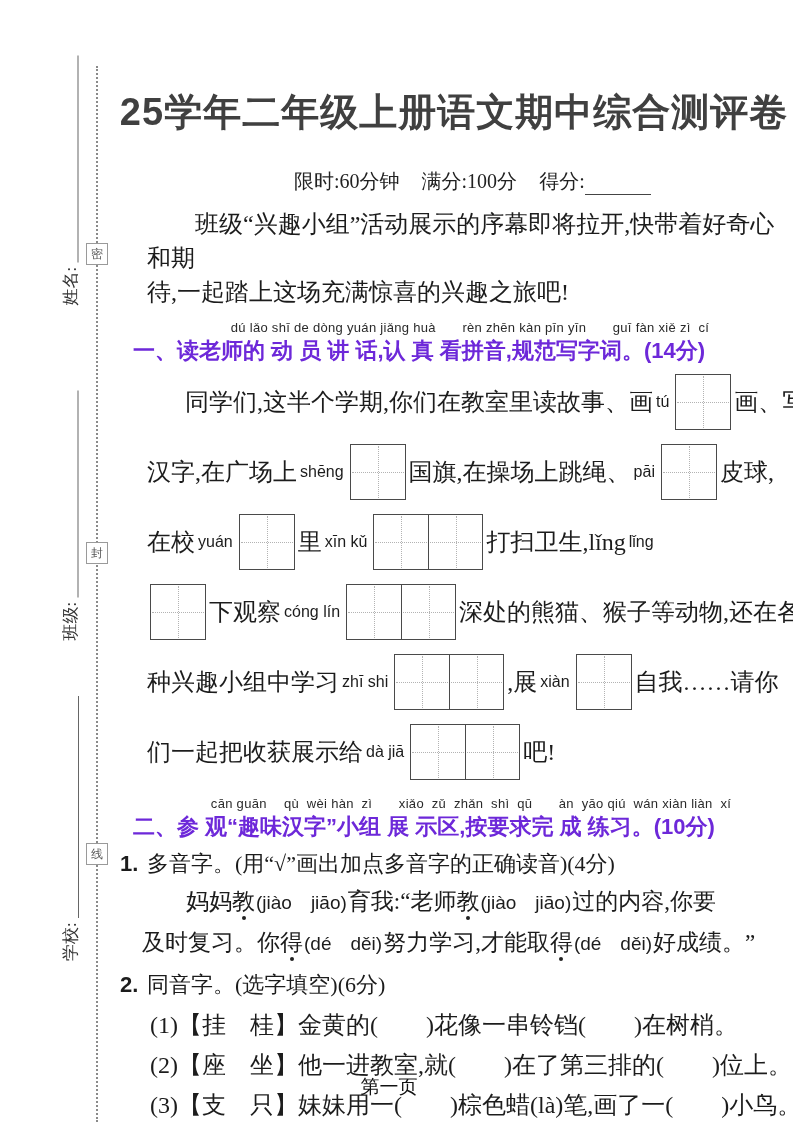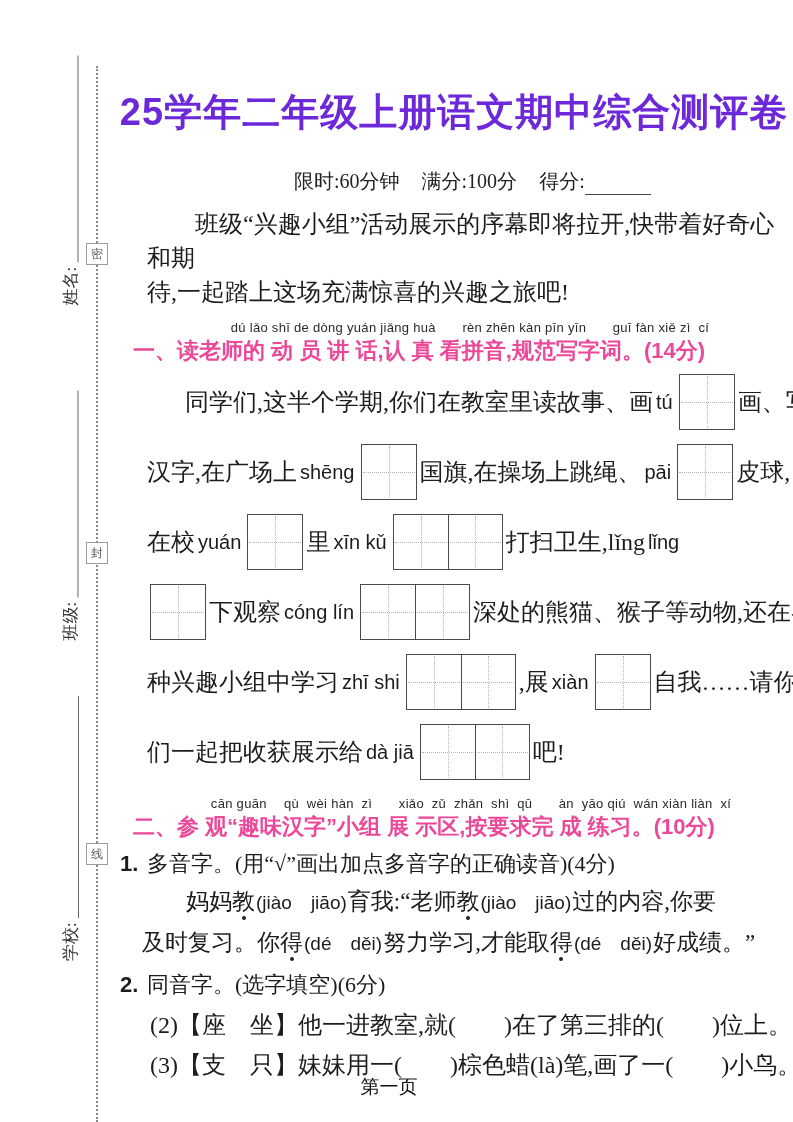--- a/index.html
+++ b/index.html
@@ -17,43 +17,43 @@
     font-size:12px; line-height:20px; text-align:center; color:#555;
     font-family:"Liberation Serif",serif; }
   .v-field { position:absolute; display:flex; align-items:center;
     transform:rotate(-90deg); font-size:17px; color:#333;
     font-family:"Liberation Serif",serif; white-space:nowrap; }
   .v-field .blank { flex:1; height:1px; border-bottom:1.2px solid #666;
     margin-left:4px; align-self:flex-end; margin-bottom:3px; }
   
   .content { position:absolute; left:118px; top:0; width:672px; }
   h1.title { margin-top:88px; text-align:center; font-size:38px; line-height:48px;
-    font-weight:bold; letter-spacing:1px; color:#6d28d9;
+    font-weight:bold; letter-spacing:1px; color:#404040;
     font-family:"Liberation Sans","DejaVu Sans",sans-serif; }
   .score-row { margin-top:32px; margin-left:176px; font-size:20px; color:#222;
     display:flex; align-items:flex-end; white-space:nowrap; }
   .score-row .gap { display:inline-block; width:22px; }
   .score-row .score-blank { display:inline-block; width:66px;
     border-bottom:1.4px solid #444; height:22px; }
   .intro { margin-top:12px; margin-left:29px; font-size:24px; line-height:34px;
     color:#1c1c1c; }
   .intro .ind { text-indent:2em; }
   .pyrow { margin-left:32px; margin-top:10px; font-size:13px; color:#2a2a2a;
     font-family:"Liberation Sans","DejaVu Sans",sans-serif; letter-spacing:.3px;
     white-space:pre;text-align:center; }
   .pyrow.second { margin-left:34px; margin-top:8px; }
   h2.sec { margin-left:15px; margin-top:1px; font-size:22px; line-height:26px;
-    font-weight:bold; color:#ec4899;
+    font-weight:bold; color:#6d28d9;
     font-family:"Liberation Sans","DejaVu Sans",sans-serif; white-space:nowrap; }
   
   .gline { height:70px; display:flex; align-items:center; margin-left:29px;
     font-size:24px; white-space:nowrap; }
   .gline.ind { padding-left:38px; }
   .gline:first-child { margin-top:3px; }
-  .py { font-family:"Liberation Sans","DejaVu Sans",sans-serif; font-size:20px;
+  .py { font-family:"Liberation Sans","DejaVu Sans",sans-serif; font-size:16px;
     margin:0 3px; }
   .tbox { display:inline-flex; border:1.6px solid #4a4a4a; margin:0 3px;
     background:#fff; }
   .tbox .cell { width:54px; height:54px; position:relative; }
   .tbox .cell + .cell { border-left:1.6px solid #4a4a4a; }
   .tbox .cell::before { content:""; position:absolute; left:1px; right:1px; top:50%;
     border-top:1px dotted #b3b3b3; }
   .tbox .cell::after { content:""; position:absolute; top:1px; bottom:1px; left:50%;
     border-left:1px dotted #b3b3b3; }
   
@@ -203,20 +203,21 @@
     <div id="q1-lines">
         <div class="qline"><span>妈妈</span><span class="dotu">教</span><span class="py">(jiào　jiāo)</span><span>育我:“老师</span><span class="dotu">教</span><span class="py">(jiào　jiāo)</span><span>过的内容,你要</span></div>
         <div class="qline cont"><span>及时复习。你</span><span class="dotu">得</span><span class="py">(dé　děi)</span><span>努力学习,才能取</span><span class="dotu">得</span><span class="py">(dé　děi)</span><span>好成绩。”</span></div>
       </div>
 
     <div class="qrow">
       <span class="qnum">2.</span>
       <span class="qtitle">同音字。(选字填空)(6分)</span>
     </div>
     <div class="subitems" id="q2-subs">
+        <div class="subitem">(1)【挂　桂】金黄的(　　)花像一串铃铛(　　)在树梢。</div>
         <div class="subitem">(2)【座　坐】他一进教室,就(　　)在了第三排的(　　)位上。</div>
         <div class="subitem">(3)【支　只】妹妹用一(　　)棕色蜡(là)笔,画了一(　　)小鸟。</div>
       </div>
 
   </div>
 
   <div class="footer">第一页</div>
 </div>
 
 </body></html>

